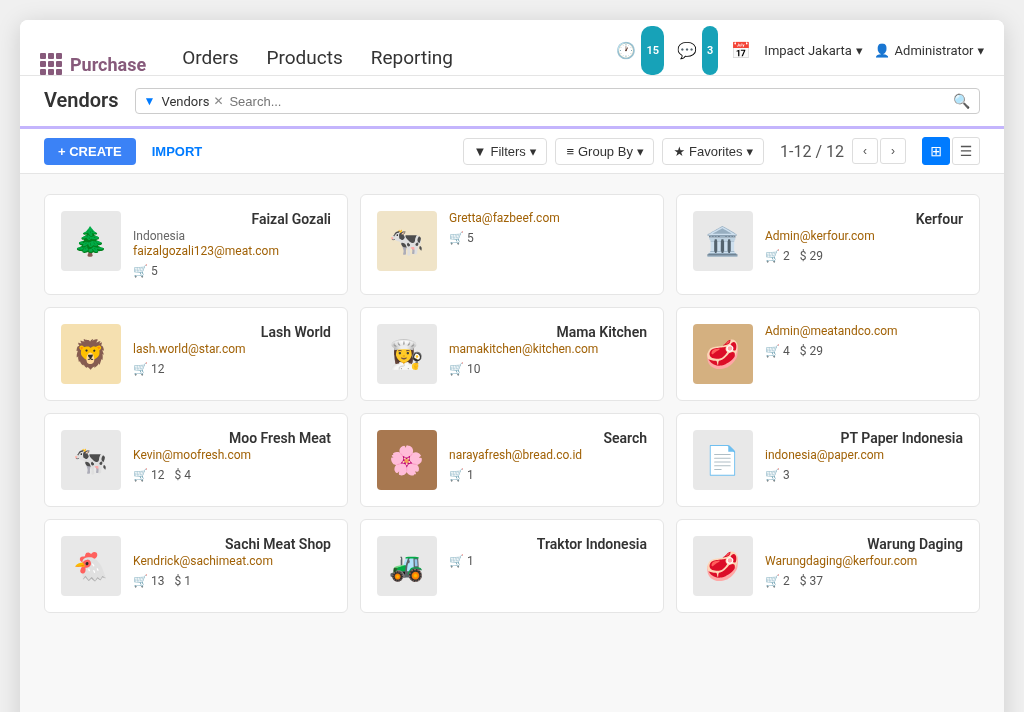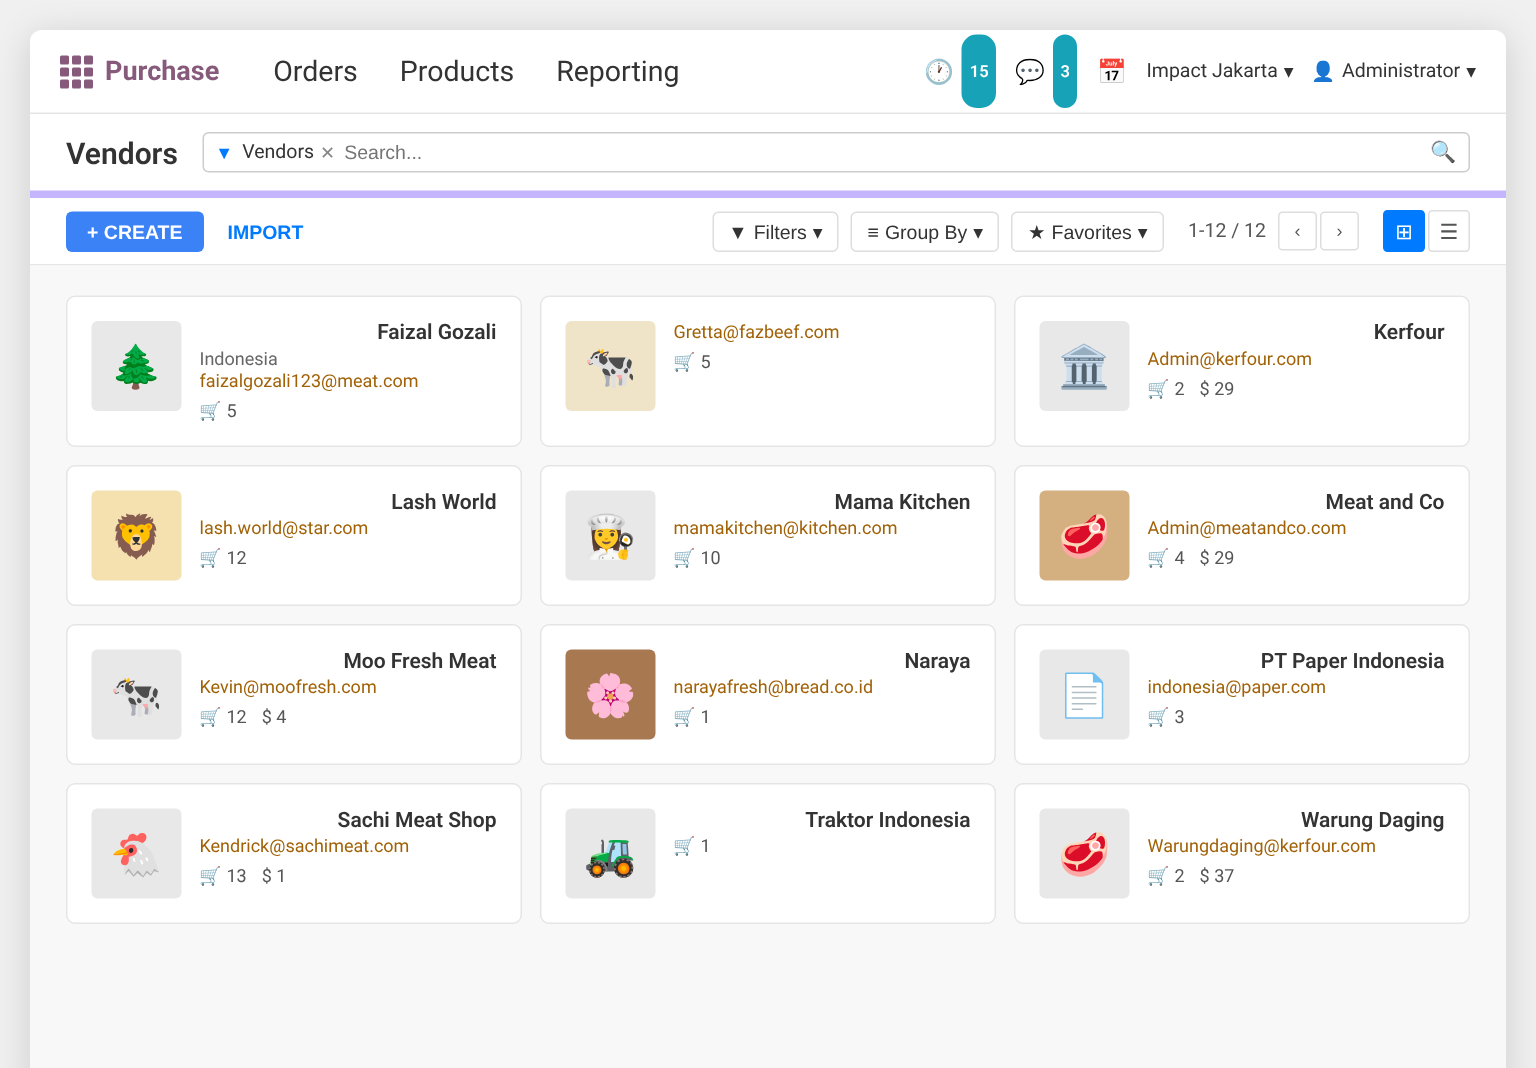--- a/index.html
+++ b/index.html
@@ -18,21 +18,21 @@
       background: #fff;
       border-radius: 8px;
       box-shadow: 0 4px 24px rgba(0,0,0,0.15);
       overflow: hidden;
       display: flex;
       flex-direction: column;
     }
     
     .topnav {
       display: flex;
-      align-items: center;
+      align-items: flex-end;
       padding: 0 20px;
       height: 56px;
       background: #fff;
       border-bottom: 1px solid #e5e5e5;
       gap: 24px;
     }
     .topnav-logo {
       display: flex;
       align-items: center;
       gap: 8px;
@@ -105,23 +105,22 @@
       display: flex;
       align-items: center;
       gap: 4px;
       font-size: 13px;
       color: #333;
       cursor: pointer;
     }
     
     .page-header {
       display: flex;
-      align-items: center;
       padding: 12px 24px;
-      border-bottom: 5px solid #c4b5fd;
+      border-bottom: 3px solid #c4b5fd;
       gap: 16px;
     }
     .page-title {
       font-size: 20px;
       font-weight: 600;
       color: #333;
       flex: 0 0 auto;
     }
     .search-area {
       display: flex;
@@ -204,21 +203,21 @@
       gap: 4px;
       font-size: 13px;
       color: #333;
       cursor: pointer;
       padding: 5px 10px;
       border: 1px solid #ddd;
       border-radius: 4px;
       background: #fff;
     }
     .pagination-info {
-      font-size: 13px;
+      font-size: 16px;
       color: #555;
       margin-left: 8px;
     }
     .pagination-arrows {
       display: flex;
       gap: 2px;
     }
     .pag-btn {
       width: 26px;
       height: 26px;
@@ -494,21 +493,20 @@
     <span>10</span>
   </div>
       </div>
     </div>
   </div>
         <div class="vendor-card">
     <div class="vendor-logo" style="background:#d4b080">
       <span style="font-size:28px">🥩</span>
     </div>
     <div class="vendor-info">
-      <div class="vendor-name">Meat and Co</div>
 
       <div class="vendor-email">Admin@meatandco.com</div>
       <div class="vendor-stats">
         <div class="stat-item">
     <span class="cart-icon">🛒</span>
     <span>4</span>
   </div>
               <div class="stat-item">
       <span>$ 29</span>
     </div>
@@ -532,21 +530,21 @@
       <span>$ 4</span>
     </div>
       </div>
     </div>
   </div>
         <div class="vendor-card">
     <div class="vendor-logo" style="background:#a87850">
       <span style="font-size:28px">🌸</span>
     </div>
     <div class="vendor-info">
-      <div class="vendor-name">Naraya</div>
+      <div class="vendor-name">Search</div>
 
       <div class="vendor-email">narayafresh@bread.co.id</div>
       <div class="vendor-stats">
         <div class="stat-item">
     <span class="cart-icon">🛒</span>
     <span>1</span>
   </div>
       </div>
     </div>
   </div>

